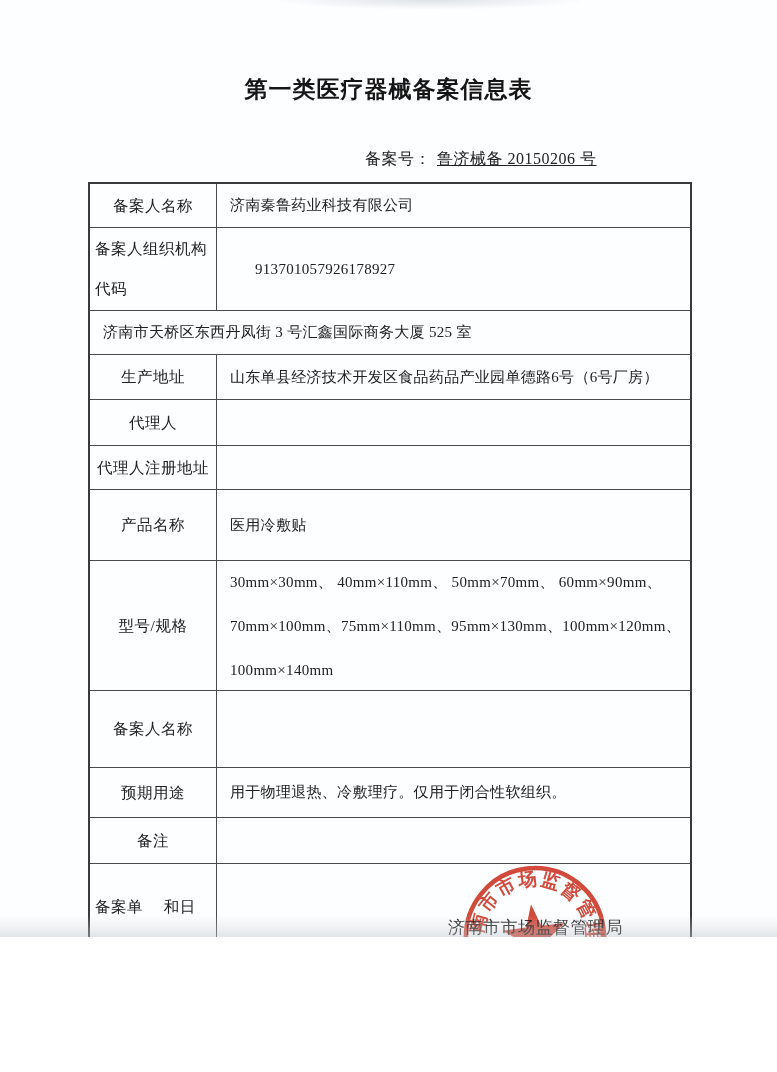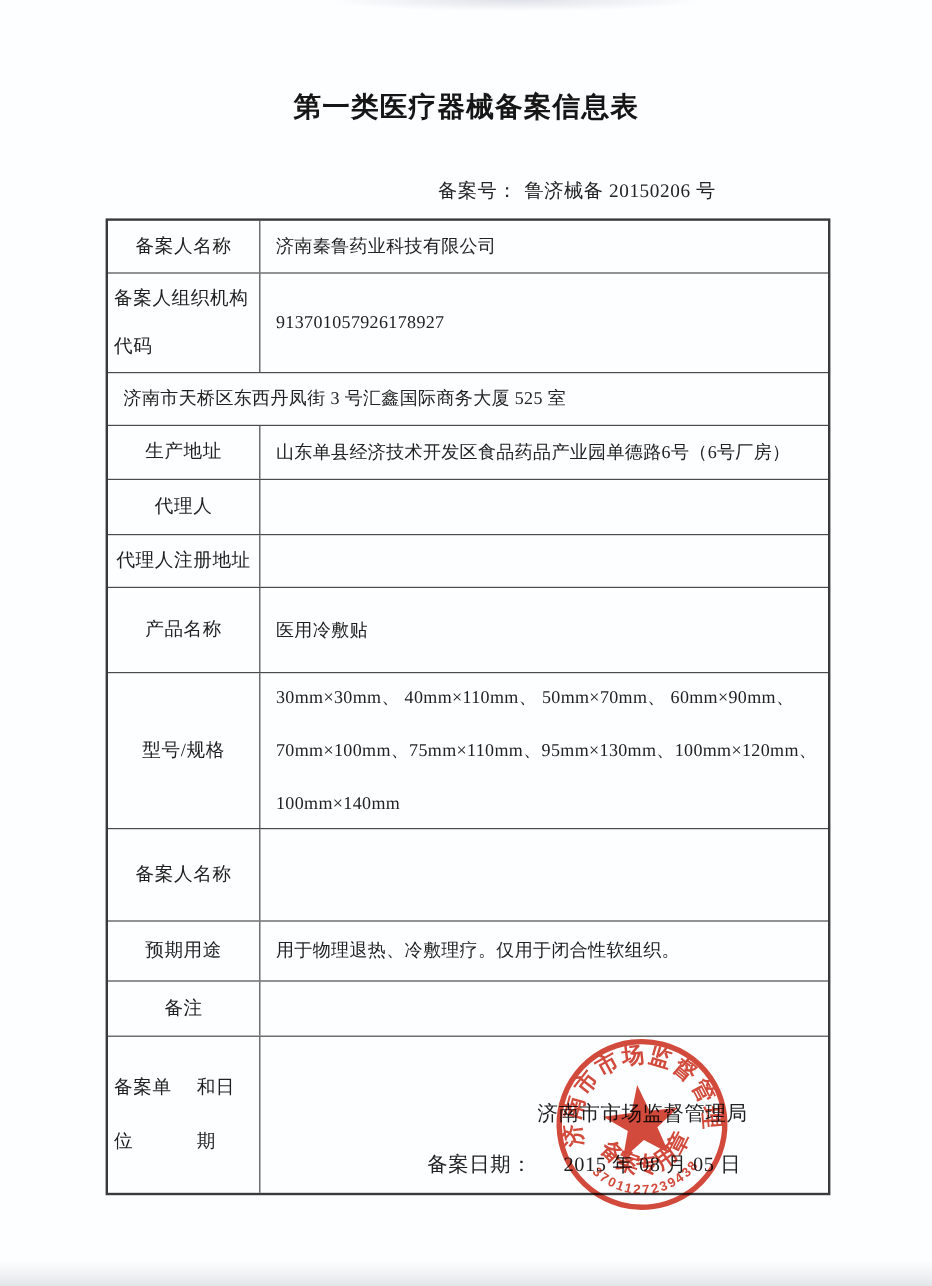--- a/index.html
+++ b/index.html
@@ -1,19 +1,19 @@
 <!DOCTYPE html>
 <html><head>
 <meta charset="utf-8">
 <style>
   html, body { margin: 0; padding: 0; background: #ffffff; }
   .page {
     position: relative;
     width: 777px;
-    height: 1072px;
+    height: 937px;
     background: #fdfeff;
     font-family: "Liberation Serif", "DejaVu Serif", serif;
     color: #1f1f1f;
     overflow: hidden;
   }
   .top-smudge {
     position: absolute; left: 280px; top: 0; width: 300px; height: 9px;
     background: radial-gradient(ellipse at center top, rgba(150,160,178,0.30), rgba(255,255,255,0) 75%);
     pointer-events: none;
   }
@@ -28,21 +28,21 @@
     font-family: "Liberation Sans", "DejaVu Sans", sans-serif;
     font-weight: bold;
     font-size: 23px;
     letter-spacing: 1px;
     color: #161616;
   }
   .filing-no {
     position: absolute; top: 149px; left: 365px;
     font-size: 16px; letter-spacing: 0.5px; color: #222;
   }
-  .filing-no .val { margin-left: 6px; }
+  .filing-no .val { margin-left: 6px; text-decoration: underline; }
 
   .info-table {
     position: absolute; left: 88px; top: 182px; width: 604px;
     border: 2px solid #3a3a3a;
     box-sizing: border-box;
     background: transparent;
   }
   .t-row { display: flex; border-top: 1px solid #4b4b4b; box-sizing: border-box; }
   .t-row:first-child { border-top: none; }
   .cell-label {
@@ -58,21 +58,21 @@
   }
   .cell-value {
     flex: 1 1 auto;
     display: flex; align-items: center;
     padding: 4px 4px 4px 13px;
     font-size: 15px; letter-spacing: 0.3px;
     white-space: pre-line;
     box-sizing: border-box;
     color: #212121;
   }
-  .h43 { height: 43px; }  .h83 { height: 83px; }  .h44 { height: 44px; }
+  .h43 { height: 43px; }  .h83 { height: 83px; gap: 25px; }  .h44 { height: 44px; }
   .h45 { height: 45px; }  .h46 { height: 46px; }  .h71 { height: 71px; }
   .h130 { height: 130px; } .h77 { height: 77px; } .h50 { height: 50px; }
   .h131 { height: 131px; }
   .lh44 .cell-value { line-height: 44px; }
   .lh38 .cell-value { line-height: 38px; }
 
   .footer-label {
     flex-direction: row; gap: 6px; line-height: 45px;
   }
   .footer-label div { line-height: 45px; }

